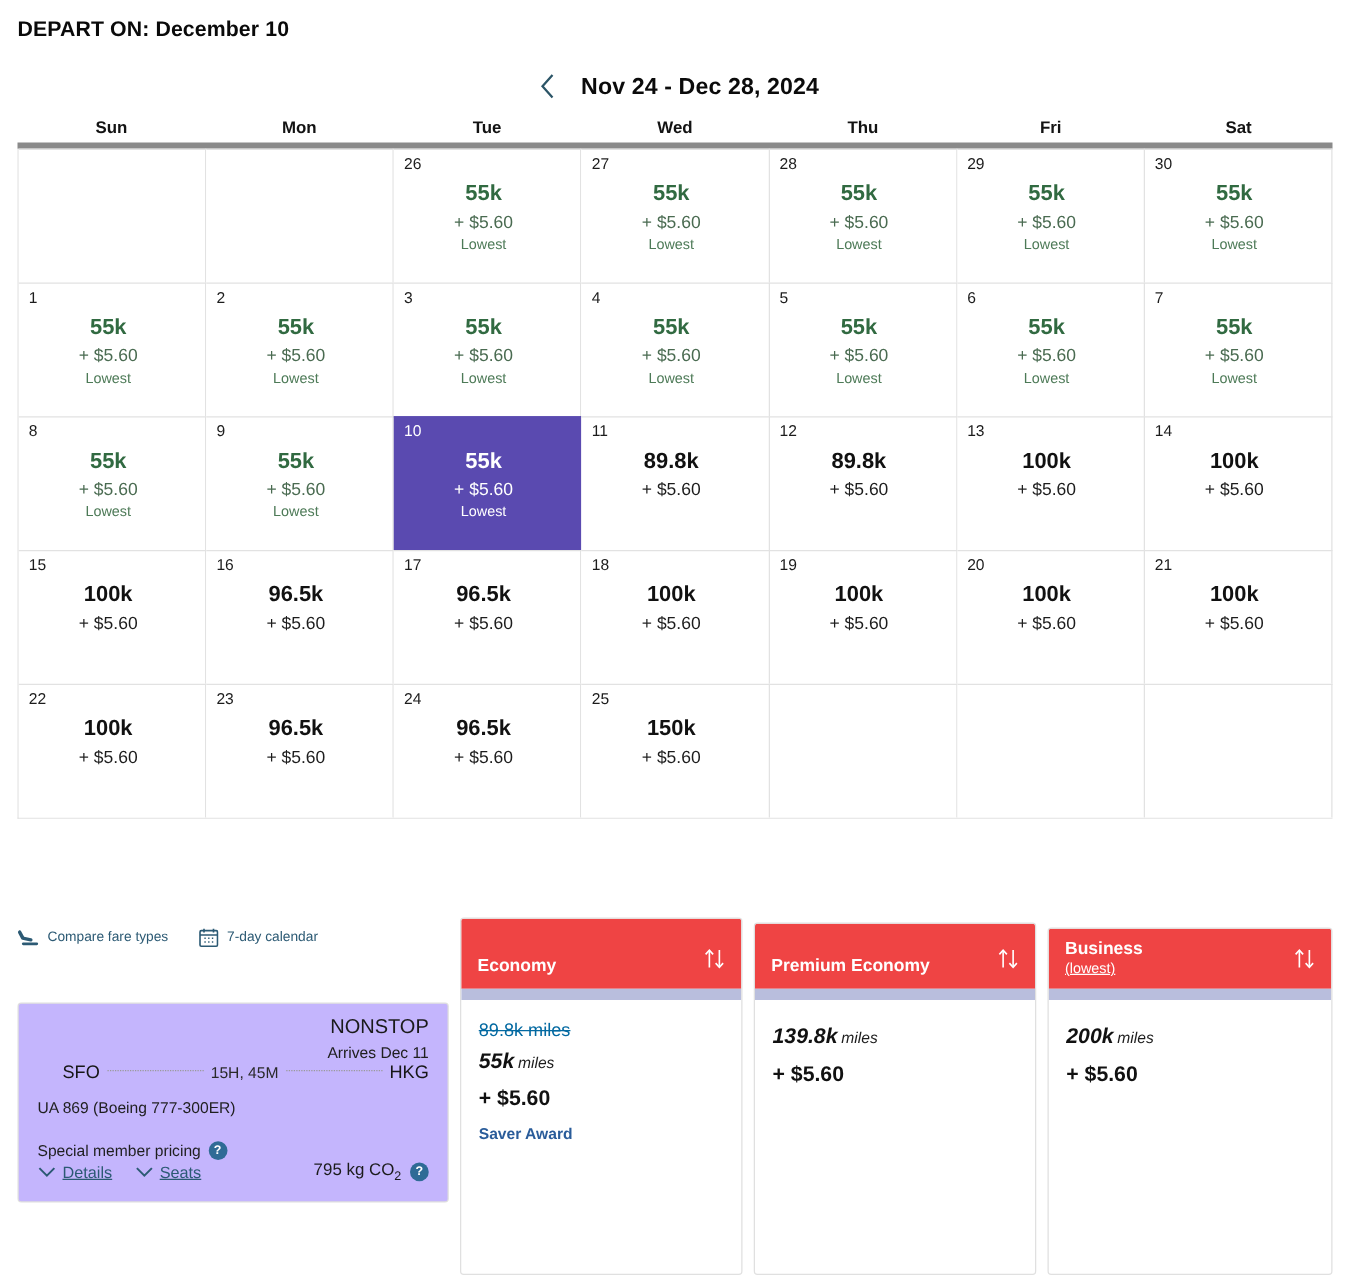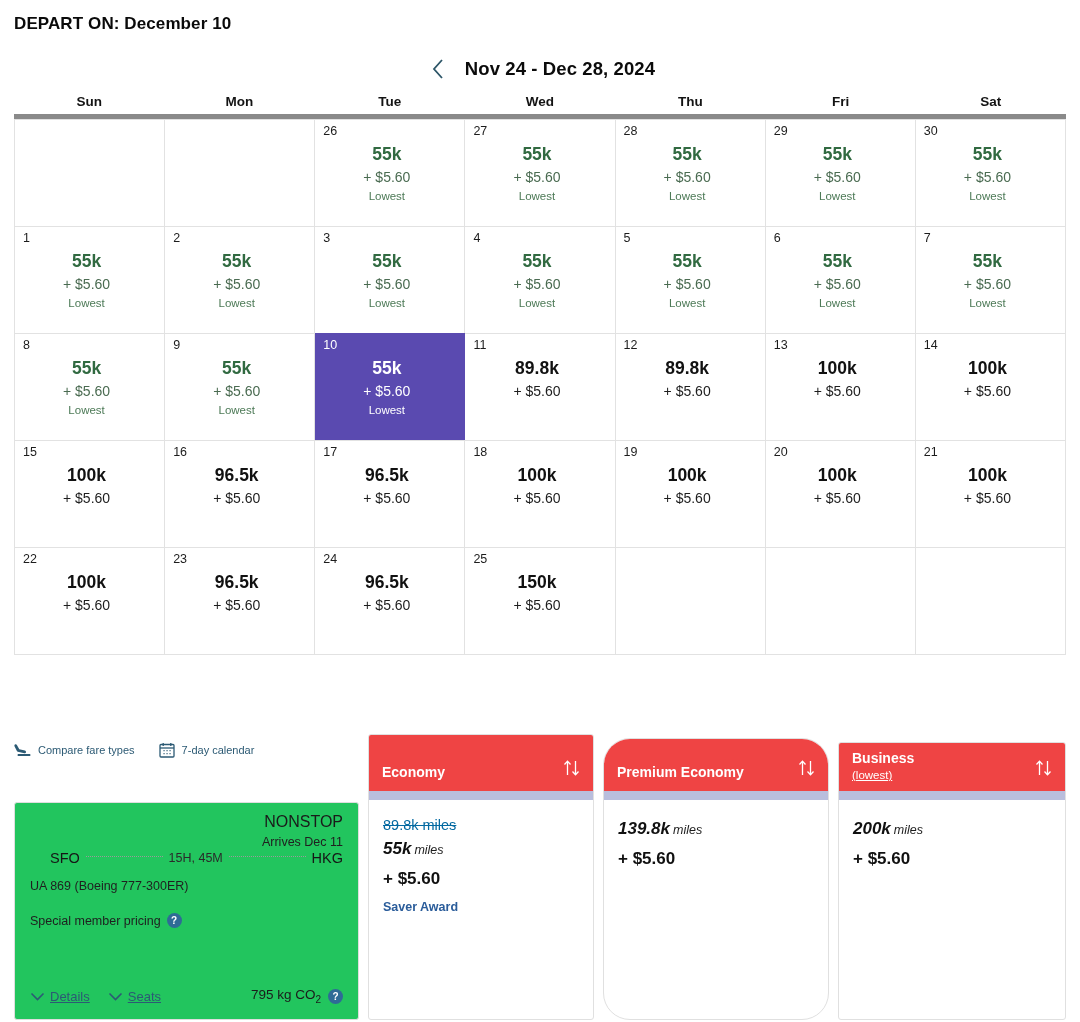--- a/index.html
+++ b/index.html
@@ -147,24 +147,24 @@
     color: #2c5a74;
   }
   .iconlink .ic { display: flex; align-items: center; color: #2c5a74; }
 
   
   .flight-card {
     position: absolute;
     left: 14px;
     top: 802px;
     width: 345px;
-    height: 218px;
+    height: 160px;
     border: 1px solid #dedede;
     border-radius: 3px;
-    background: #22c55e;
+    background: #c4b5fd;
     padding: 10px 15px 0 15px;
   }
   .fc-right { text-align: right; }
   .fc-arrives {
     font-size: 12.5px;
     color: #202020;
     margin-top: 4px;
   }
   .fc-times {
     display: flex;
@@ -250,21 +250,21 @@
 
   
   .fare-card {
     position: absolute;
     border: 1px solid #e0e0e0;
     border-radius: 3px;
     background: #ffffff;
     overflow: hidden;
   }
   .fare-card.economy  { left: 368px; top: 734px; width: 226px; height: 286px; }
-  .fare-card.premium  { left: 603px; top: 738px; width: 226px; height: 282px; border-radius: 27px; }
+  .fare-card.premium  { left: 603px; top: 738px; width: 226px; height: 282px; }
   .fare-card.business { left: 838px; top: 742px; width: 228px; height: 278px; }
 
   .fare-head {
     background: #ef4444;
     padding: 11px 13px 10px 13px;
     display: flex;
     align-items: flex-end;
     justify-content: space-between;
     cursor: pointer;
   }

